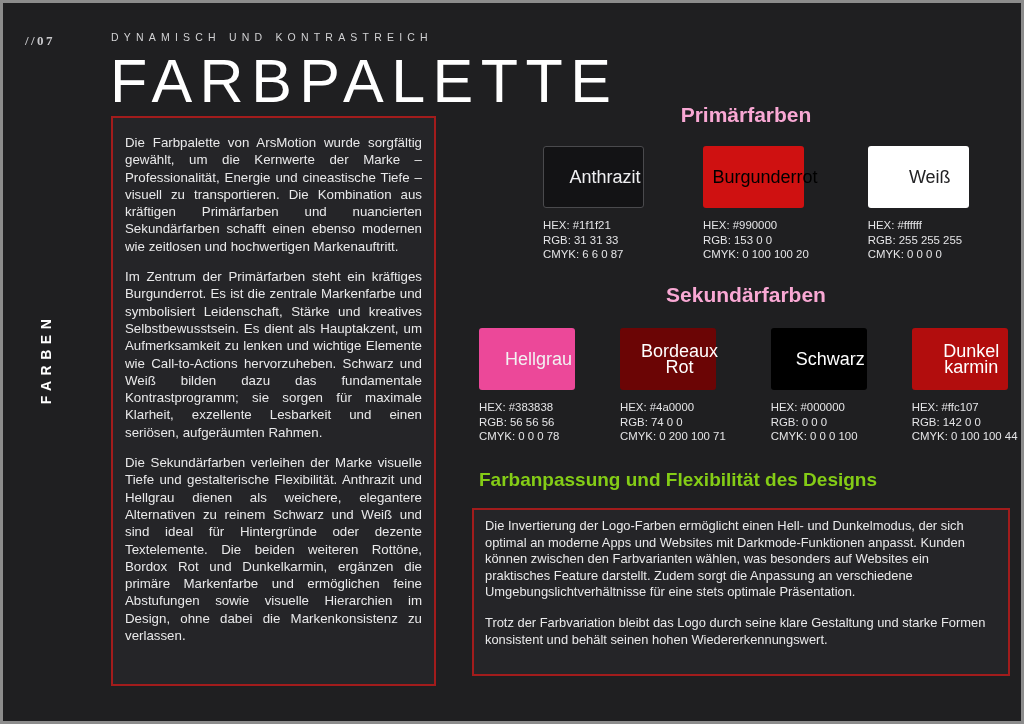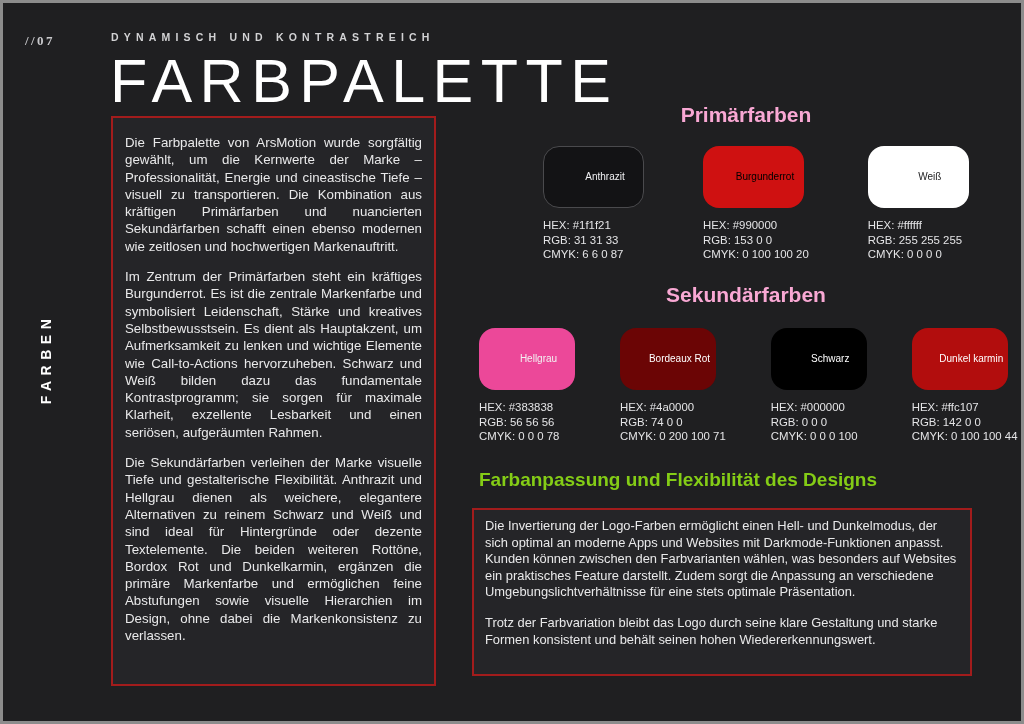--- a/index.html
+++ b/index.html
@@ -49,21 +49,21 @@
   }
 
   
   .eyebrow {
     position: absolute;
     left: 108px;
     top: 28px;
     font-size: 10.5px;
     letter-spacing: 5.2px;
     color: #d2d2d4;
-    font-weight: bold;
+    font-weight: normal;
   }
   .main-title {
     position: absolute;
     left: 107px;
     top: 45px;
     font-size: 61px;
     letter-spacing: 7.5px;
     color: #ffffff;
     font-weight: 300;
     line-height: 1.1;
@@ -105,26 +105,26 @@
 
   .swatch-row {
     position: absolute;
     display: flex;
   }
   #primary-row { left: 540px; top: 143px; gap: 59px; }
   #secondary-row { left: 476px; top: 325px; gap: 45px; }
 
   .swatch-cell { display: flex; flex-direction: column; }
   .swatch {
-    border-radius: 16px;
+    border-radius: 3px;
     display: flex;
     align-items: center;
     justify-content: center;
     text-align: center;
-    font-size: 10px;
+    font-size: 18px;
     line-height: 16px;
     box-sizing: border-box;
     padding-left: 23px;
   }
   #primary-row .swatch { width: 101px; height: 62px; }
   #secondary-row .swatch { width: 96px; height: 62px; }
 
   .specs {
     margin-top: 10px;
     font-size: 11.4px;
@@ -139,21 +139,21 @@
     left: 476px;
     top: 466px;
     font-size: 19px;
     font-weight: bold;
     color: #84cc16;
   }
   .flex-box {
     position: absolute;
     left: 469px;
     top: 505px;
-    width: 500px;
+    width: 538px;
     height: 168px;
     box-sizing: border-box;
     border: 2px solid #a21c1c;
     background: #252528;
     padding: 8px 11px;
   }
   .flex-box p {
     margin: 0 0 14px 0;
     font-size: 12.9px;
     line-height: 16.6px;

